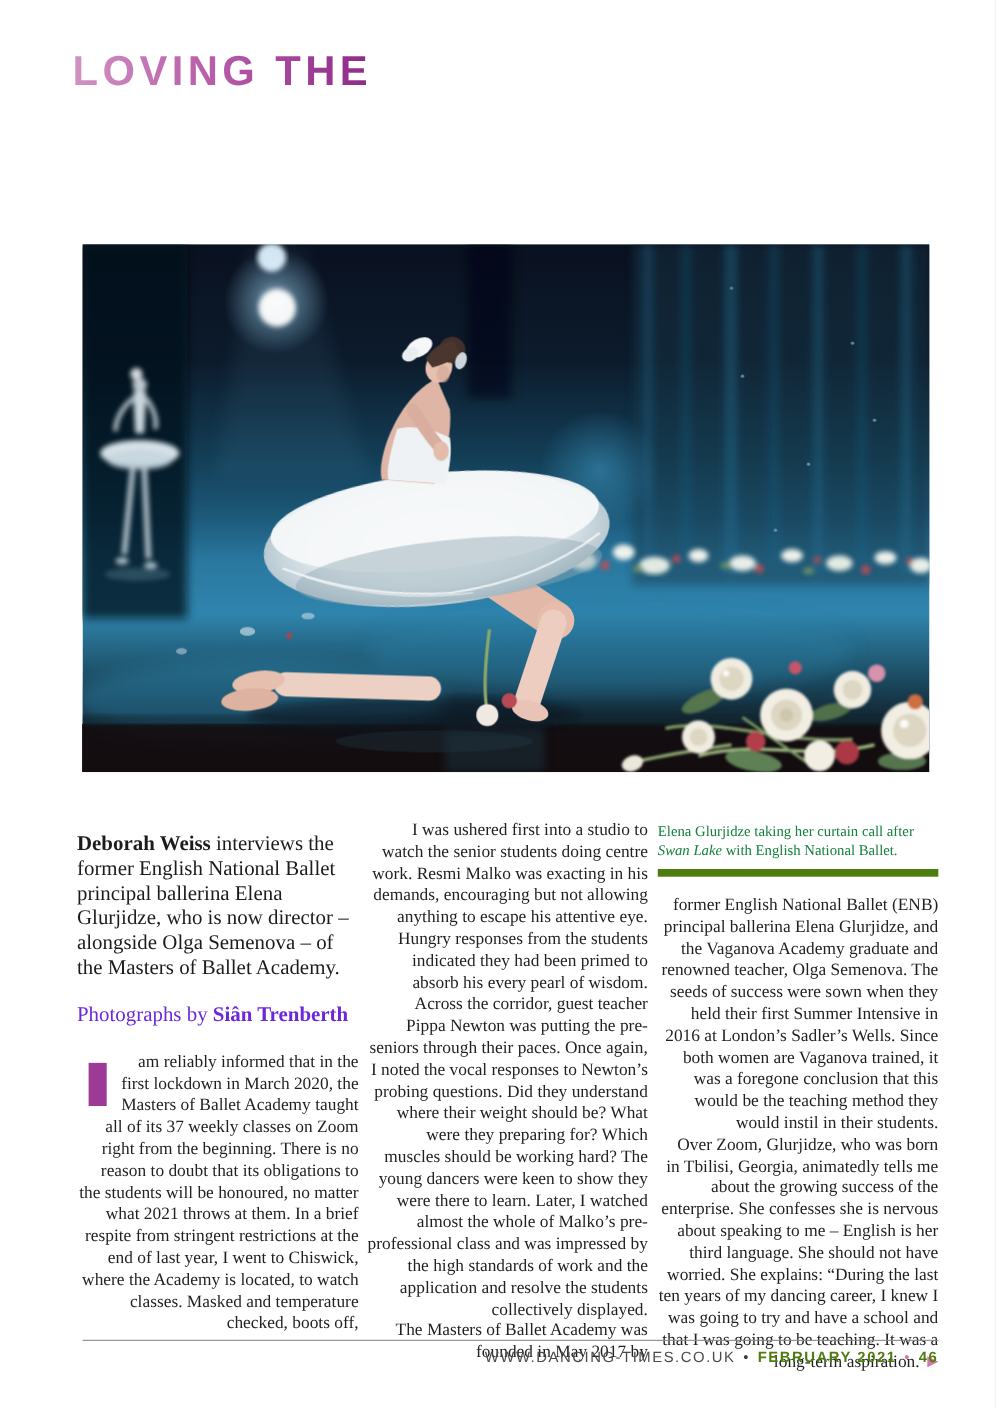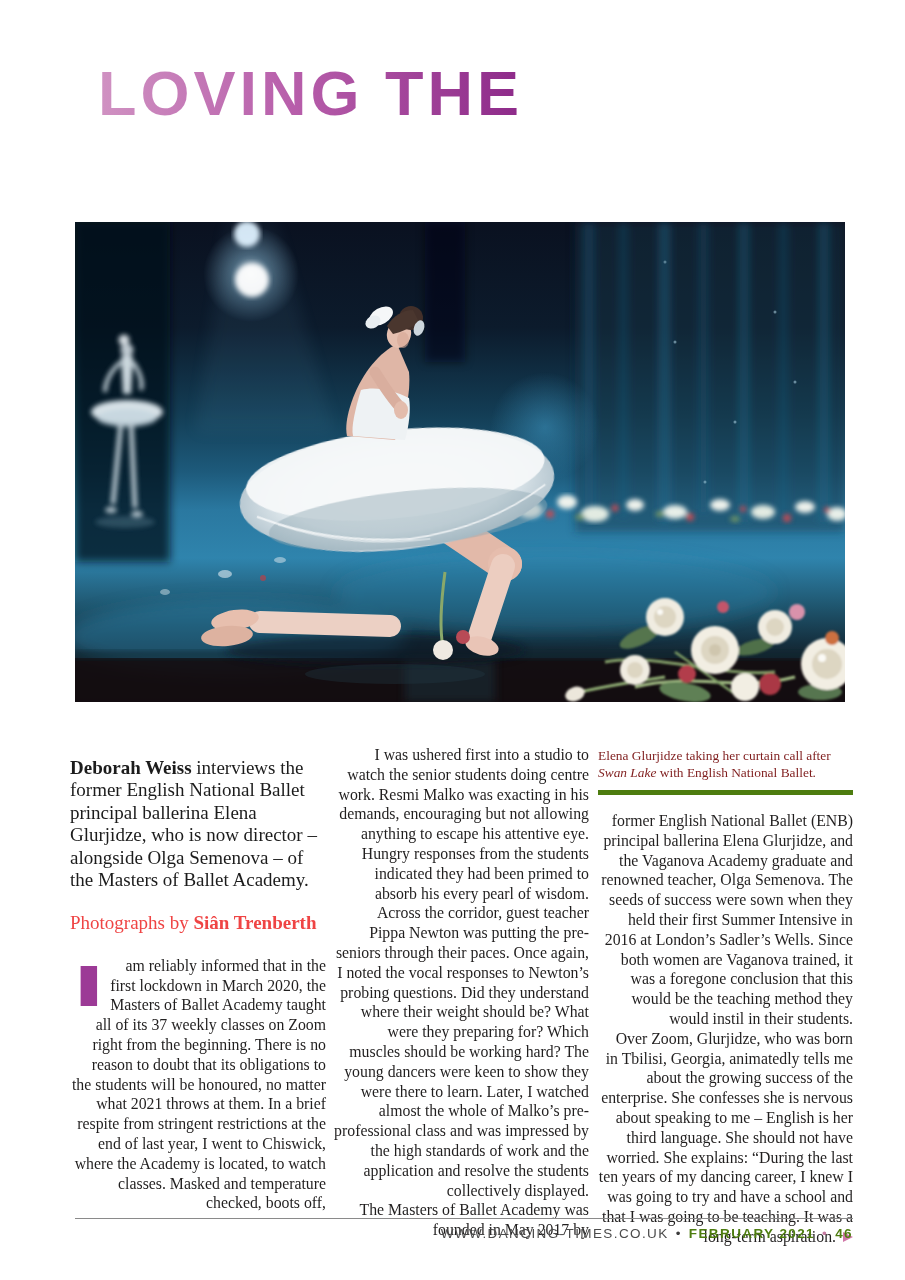--- a/index.html
+++ b/index.html
@@ -1,46 +1,46 @@
 <!DOCTYPE html>
 <html><head>
 <meta charset="utf-8">
 <style>
   html,body{margin:0;padding:0;background:#e8e8e8;}
   .page{position:relative;width:905px;height:1280px;background:#ffffff;overflow:hidden;
         font-family:"Liberation Serif",serif;color:#211f1f;}
   
-  .title{position:absolute;left:66px;top:62px;
+  .title{position:absolute;left:66px;top:34px;
          font-family:"Liberation Sans",sans-serif;font-weight:bold;
-         font-size:63px;line-height:62px;letter-spacing:4px;
-         color:#9c3a96;white-space:nowrap;margin-left:32px;}
+         font-size:38px;line-height:62px;letter-spacing:4px;
+         color:#9c3a96;white-space:nowrap;}
   @supports ((-webkit-background-clip:text) or (background-clip:text)){
     .title{background:linear-gradient(90deg,#d092c2 0%,#b85fab 45%,#8d2a89 100%);
            -webkit-background-clip:text;background-clip:text;
            -webkit-text-fill-color:transparent;color:transparent;}
   }
   
   .photo{position:absolute;left:75px;top:222px;width:770px;height:480px;display:block;}
   
   .col{position:absolute;top:745px;width:256px;font-size:15.8px;line-height:19.8px;}
   .col1{left:70px;margin-top:12px;}
   .col2{left:333px;}
   .col3{left:598px;width:255px;}
   .intro{font-size:19px;line-height:22.4px;color:#1c1c1c;}
   .intro b,.credit b{font-weight:bold;}
-  .credit{font-size:19px;line-height:22.4px;color:#ef4444;margin-top:21px;}
+  .credit{font-size:19px;line-height:22.4px;color:#6d28d9;margin-top:21px;}
   .bodycopy{margin:0 0 0 0;text-align:right;}
   .col1 .bodycopy{margin-top:21px;}
   .indent{text-indent:14px;margin:0;text-align:right;}
   .dropcap{float:left;width:15px;margin:4px 11px 0 3px;
            font-family:"Liberation Sans",sans-serif;font-weight:bold;
            font-size:57px;line-height:52px;color:#9c3a96;
            transform:scaleX(2.0);transform-origin:0 50%;}
-  .caption{font-size:13.4px;line-height:17px;color:#7f1d1d;
-           border-bottom:5px solid #4d7c0f;padding-bottom:9px;margin:2px 0 16px 0;}
+  .caption{font-size:13.4px;line-height:17px;color:#15803d;
+           border-bottom:7px solid #4d7c0f;padding-bottom:9px;margin:2px 0 16px 0;}
   .caption i{font-style:italic;}
   .arrow{display:inline-block;width:0;height:0;margin-left:7px;
          border-top:5px solid transparent;border-bottom:5px solid transparent;
          border-left:10px solid #d178a8;vertical-align:baseline;}
   
   .footer-rule{position:absolute;left:75px;top:1218px;width:778px;height:0;
                border-top:1.5px solid #8a8a8a;}
   .footer{position:absolute;top:1226px;right:52px;width:600px;text-align:right;
           font-family:"Liberation Sans",sans-serif;font-size:13.5px;
           letter-spacing:1.4px;color:#4b4b4b;}

